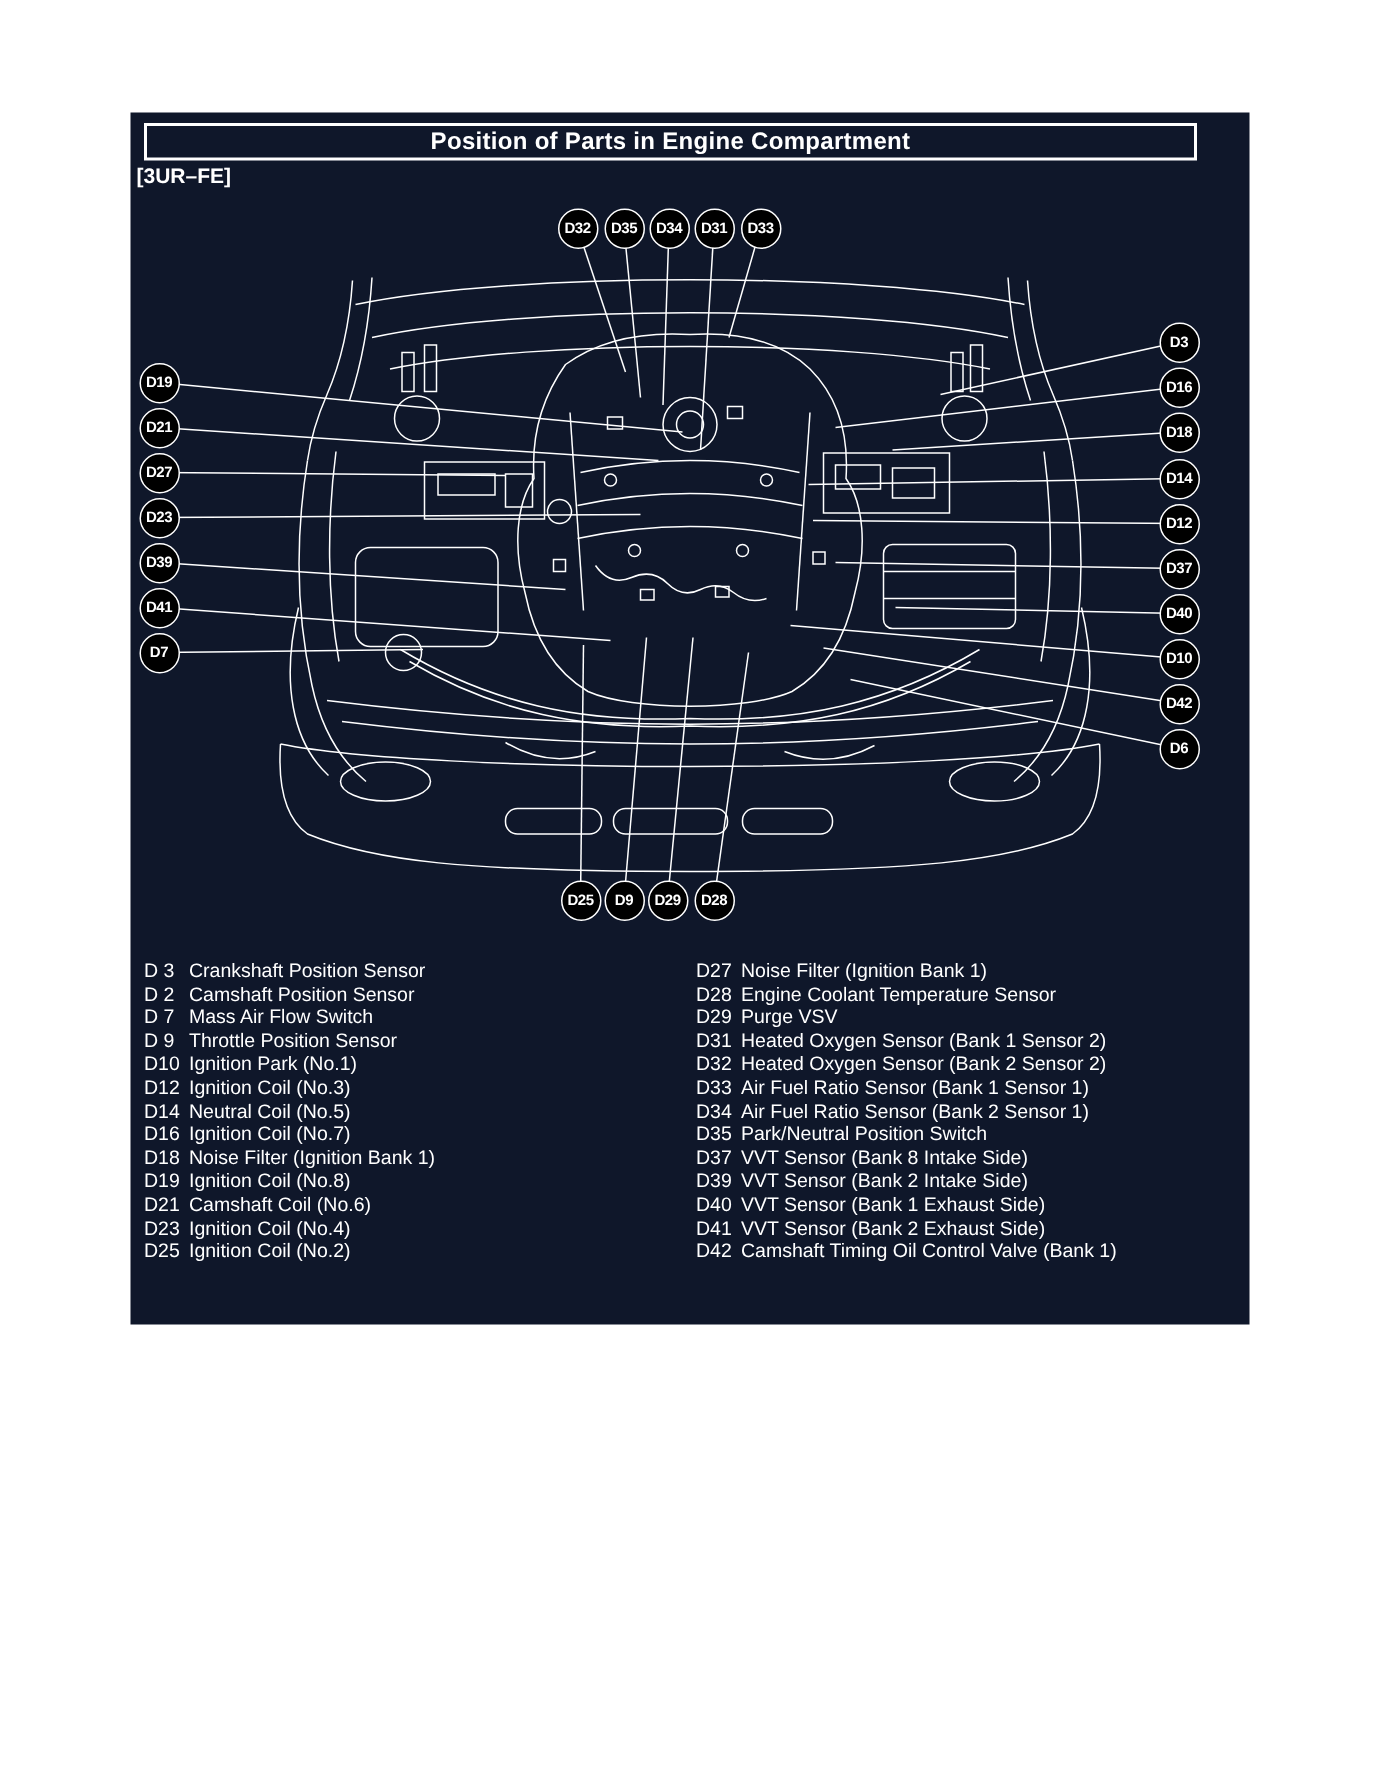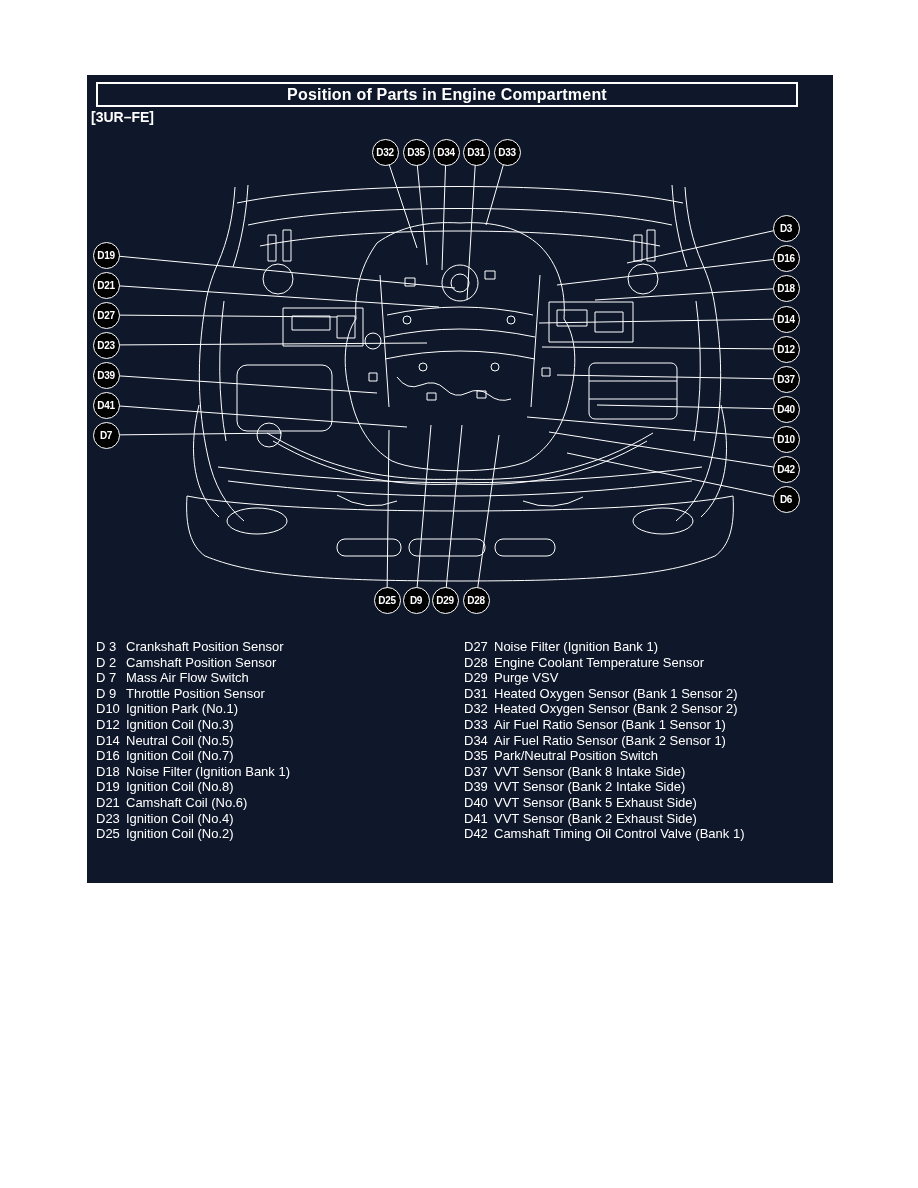--- a/index.html
+++ b/index.html
@@ -196,18 +196,18 @@
       <div class="legend-row"><span class="code">D27</span><span class="label">Noise Filter (Ignition Bank 1)</span></div>
       <div class="legend-row"><span class="code">D28</span><span class="label">Engine Coolant Temperature Sensor</span></div>
       <div class="legend-row"><span class="code">D29</span><span class="label">Purge VSV</span></div>
       <div class="legend-row"><span class="code">D31</span><span class="label">Heated Oxygen Sensor (Bank 1 Sensor 2)</span></div>
       <div class="legend-row"><span class="code">D32</span><span class="label">Heated Oxygen Sensor (Bank 2 Sensor 2)</span></div>
       <div class="legend-row"><span class="code">D33</span><span class="label">Air Fuel Ratio Sensor (Bank 1 Sensor 1)</span></div>
       <div class="legend-row"><span class="code">D34</span><span class="label">Air Fuel Ratio Sensor (Bank 2 Sensor 1)</span></div>
       <div class="legend-row"><span class="code">D35</span><span class="label">Park/Neutral Position Switch</span></div>
       <div class="legend-row"><span class="code">D37</span><span class="label">VVT Sensor (Bank 8 Intake Side)</span></div>
       <div class="legend-row"><span class="code">D39</span><span class="label">VVT Sensor (Bank 2 Intake Side)</span></div>
-      <div class="legend-row"><span class="code">D40</span><span class="label">VVT Sensor (Bank 5 Exhaust Side)</span></div>
+      <div class="legend-row"><span class="code">D40</span><span class="label">VVT Sensor (Bank 1 Exhaust Side)</span></div>
       <div class="legend-row"><span class="code">D41</span><span class="label">VVT Sensor (Bank 2 Exhaust Side)</span></div>
       <div class="legend-row"><span class="code">D42</span><span class="label">Camshaft Timing Oil Control Valve (Bank 1)</span></div>
     </div>
 
 </div>
 
 </body></html>

